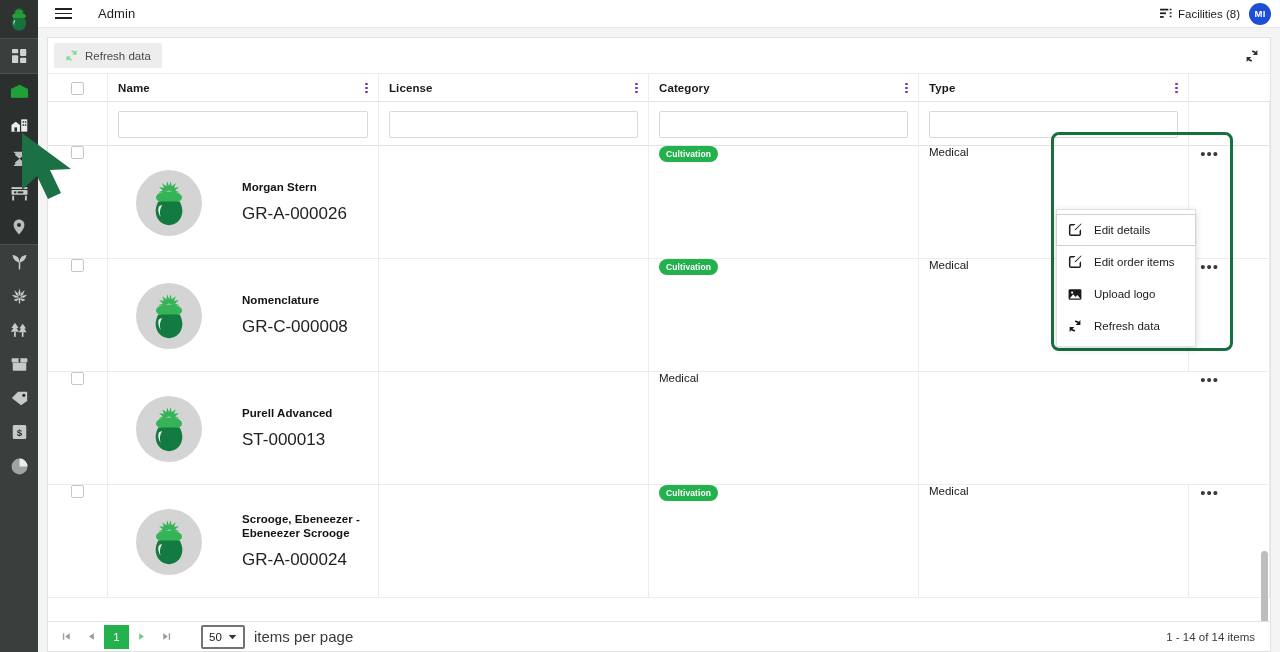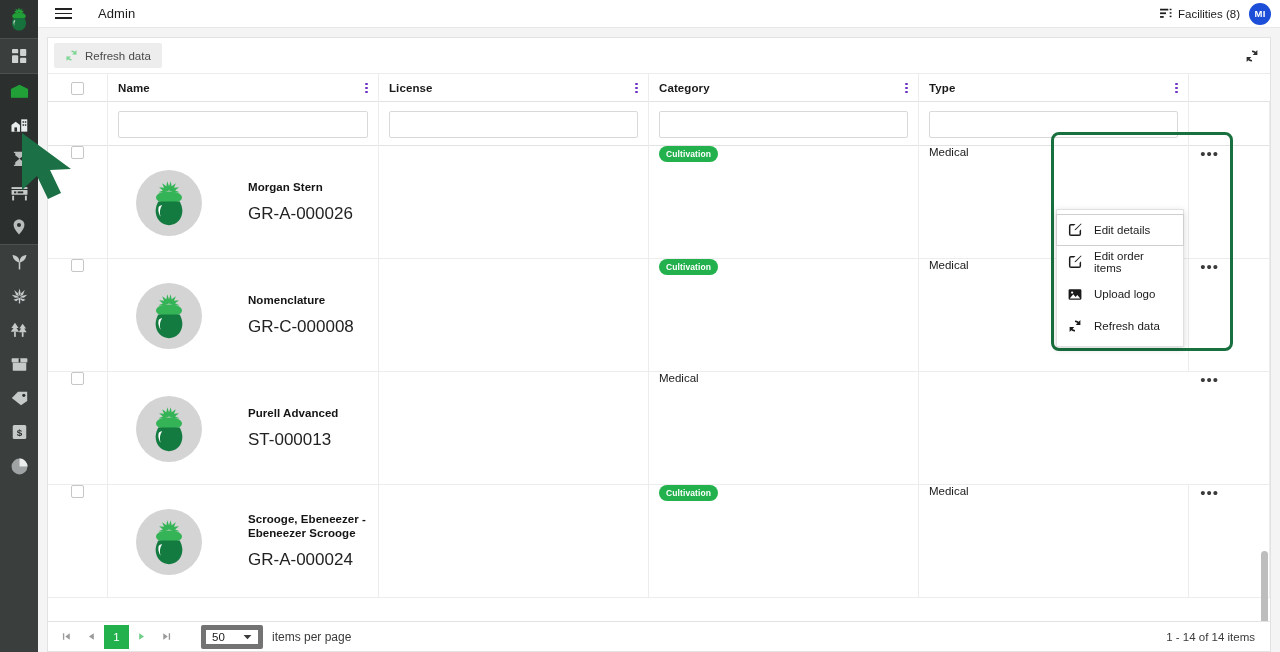--- a/index.html
+++ b/index.html
@@ -151,21 +151,21 @@
 
   
   .tbody { flex: 1 1 auto; overflow: hidden; position: relative; }
   .trow { display: flex; border-bottom: 1px solid #ececec; height: 113px; }
   .td {
     display: flex; align-items: flex-start;
     border-right: 1px solid #ececec;
     padding: 0 10px; height: 113px;
   }
   .td.col-check { justify-content: center; padding: 0; }
-  .name-cell { display: flex; align-items: center; gap: 16px; }
+  .name-cell { display: flex; align-items: center; gap: 10px; }
   .avatar-circle {
     width: 66px; height: 66px; border-radius: 50%;
     background: #d4d4d4;
     display: flex; align-items: center; justify-content: center;
     flex: 0 0 66px;
     margin-left: 18px;
   }
   .name-text { margin-left: 30px; }
   .name-primary {
     font-size: 11.5px; font-weight: 700; color: #141414;
@@ -203,46 +203,46 @@
     background: none; border: none;
   }
   .pg-num {
     min-width: 25px; height: 24px;
     display: flex; align-items: center; justify-content: center;
     background: #22b14c; color: #fff; font-size: 11.5px;
     cursor: pointer; border: none;
     font-family: "Liberation Sans", sans-serif;
   }
   .pg-select {
-    margin-left: 22px; width: 62px; height: 24px;
-    border: 5px solid #737373; border-radius: 2px;
+    margin-left: 22px; width: 44px; height: 24px;
+    border: 2px solid #737373; border-radius: 2px;
     display: flex; align-items: center; justify-content: space-between;
     padding: 0 6px; font-size: 11.5px; color: #1a1a1a; cursor: pointer;
     background: #fff;
   }
-  .pg-label { margin-left: 9px; font-size: 12px; color: #3a3a3a; }
+  .pg-label { margin-left: 9px; font-size: 15px; color: #3a3a3a; }
   .pg-right { margin-left: auto; font-size: 11.5px; color: #3a3a3a; padding-right: 9px; }
 
   
   .vscroll {
     position: absolute; right: 2px; top: 405px;
     width: 7px; height: 130px;
     background: #bdbdbd; border-radius: 4px;
   }
 
   
   .highlight-box {
     position: absolute; left: 1051px; top: 132px;
     width: 182px; height: 219px;
     border: 3px solid #18703e; border-radius: 8px;
     pointer-events: none;
   }
   .ctx-menu {
     position: absolute; left: 1056px; top: 209px;
-    width: 128px;
+    width: 140px;
     background: #fff;
     border: 1px solid #e0e0e0;
     box-shadow: 0 2px 7px rgba(0,0,0,0.16);
     padding: 4px 0;
   }
   .ctx-item {
     display: flex; align-items: center; gap: 12px;
     height: 32px; padding: 0 11px;
     font-size: 11.5px; color: #1a1a1a; cursor: pointer;
   }

